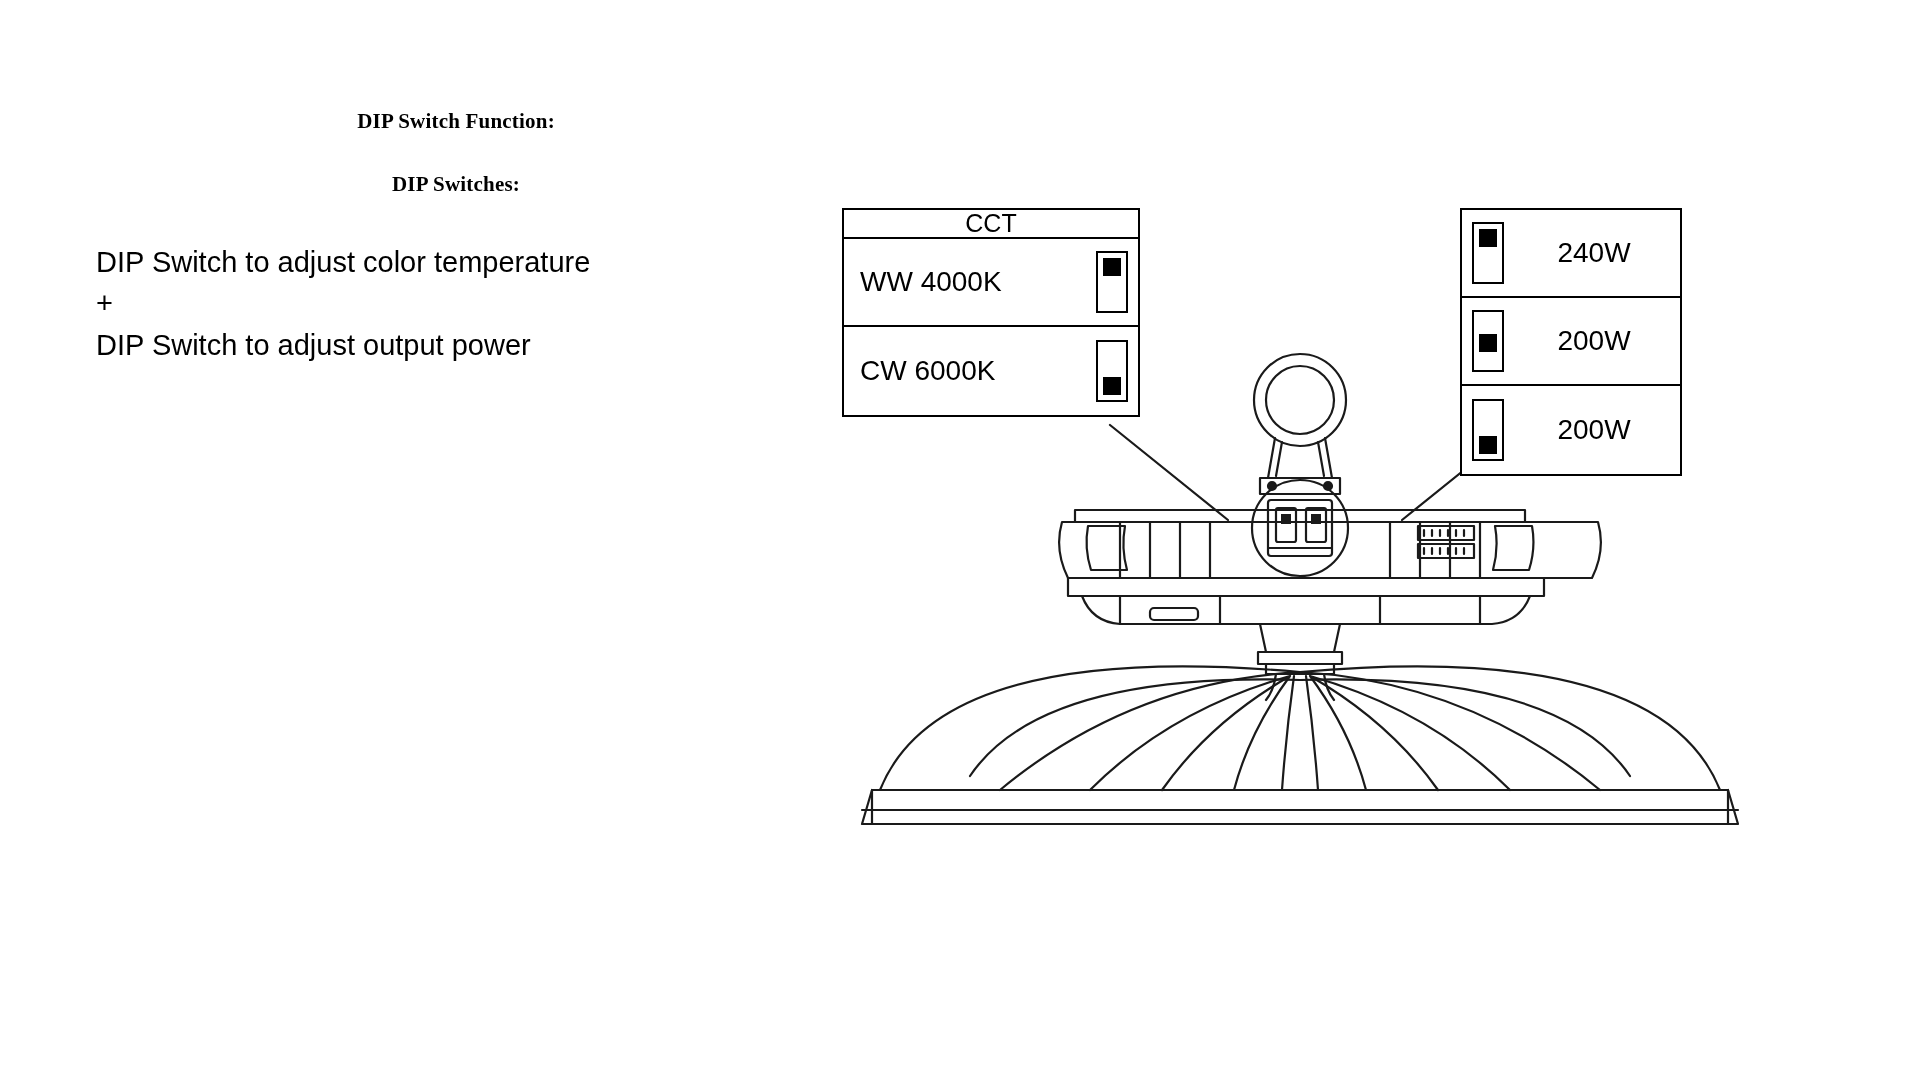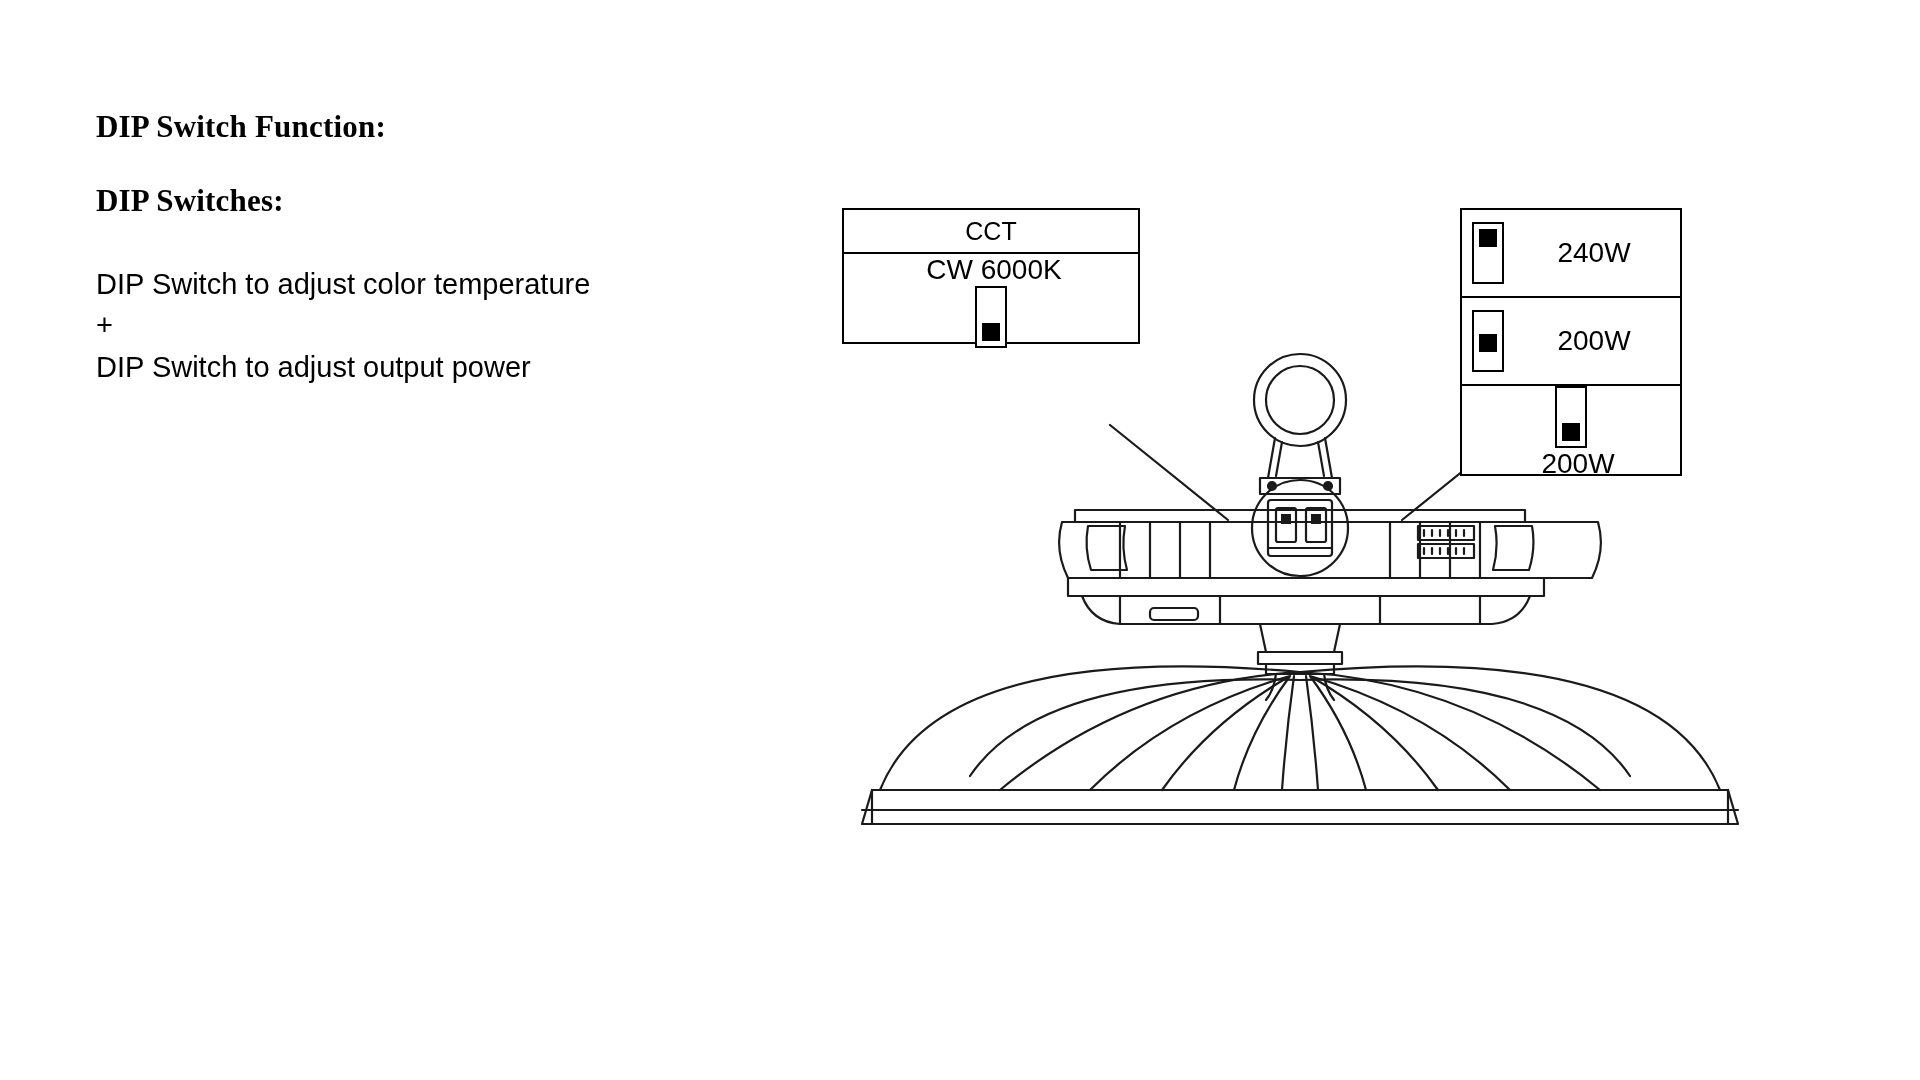--- a/index.html
+++ b/index.html
@@ -19,24 +19,25 @@
   
   .text-block {
     position: absolute;
     left: 96px;
     top: 110px;
     width: 720px;
   }
   .heading {
     font-family: "Liberation Serif", serif;
     font-weight: bold;
-    font-size: 31px;
+    font-size: 21px;
     line-height: 1.1;
     margin: 0 0 40px 0;
     letter-spacing: 0.2px;
+    text-align: center;
   }
   .heading.second {
     margin-top: 0;
     margin-bottom: 46px;
   }
   .body-line {
     font-family: Liberation Sans, sans-serif;
     font-size: 29px;
     line-height: 1.42;
     margin: 0;
@@ -58,40 +59,39 @@
     border: 2px solid #000;
     background: #fff;
     box-sizing: border-box;
   }
   .dip-table.cct {
     left: 22px;
     top: 18px;
     width: 288;
   }
   .dip-table .t-head {
-    height: 44px;
+    height: 29px;
     border-bottom: 2px solid #000;
     display: flex;
     align-items: center;
     justify-content: center;
     font-family: "Liberation Sans", sans-serif;
     font-size: 25px;
     box-sizing: border-box;
   }
   .dip-table .t-row {
     height: 88px;
     display: flex;
     align-items: center;
     border-bottom: 2px solid #000;
     box-sizing: border-box;
     padding: 0 10px;
   }
   .dip-table .t-row:last-child {
     border-bottom: none;
-    flex-direction: column;
   }
   .t-label {
     font-family: "Liberation Sans", sans-serif;
     font-size: 28px;
     flex: 1 1 auto;
     white-space: nowrap;
   }
 
   
   .sw {
@@ -192,20 +192,26 @@
 
       <path d="M52 600 h856 v34 h-856 z"></path>
       <path d="M52 600 l-10 34 h876 l-10 -34"></path>
       <line x1="42" y1="620" x2="918" y2="620"></line>
     </g>
   </svg>
 
   <div class="dip-table cct" style="left:22px; top:18px; width:298px;">
     <div class="t-head">CCT</div>
 
+    <div class="t-row row-left">
+      <span class="t-label">WW 4000K</span>
+      <span class="sw up">
+          <span class="knob"></span>
+        </span>
+    </div>
 
 
     <div class="t-row row-left">
       <span class="t-label">CW 6000K</span>
       <span class="sw down">
           <span class="knob"></span>
         </span>
     </div>
   </div>
 

